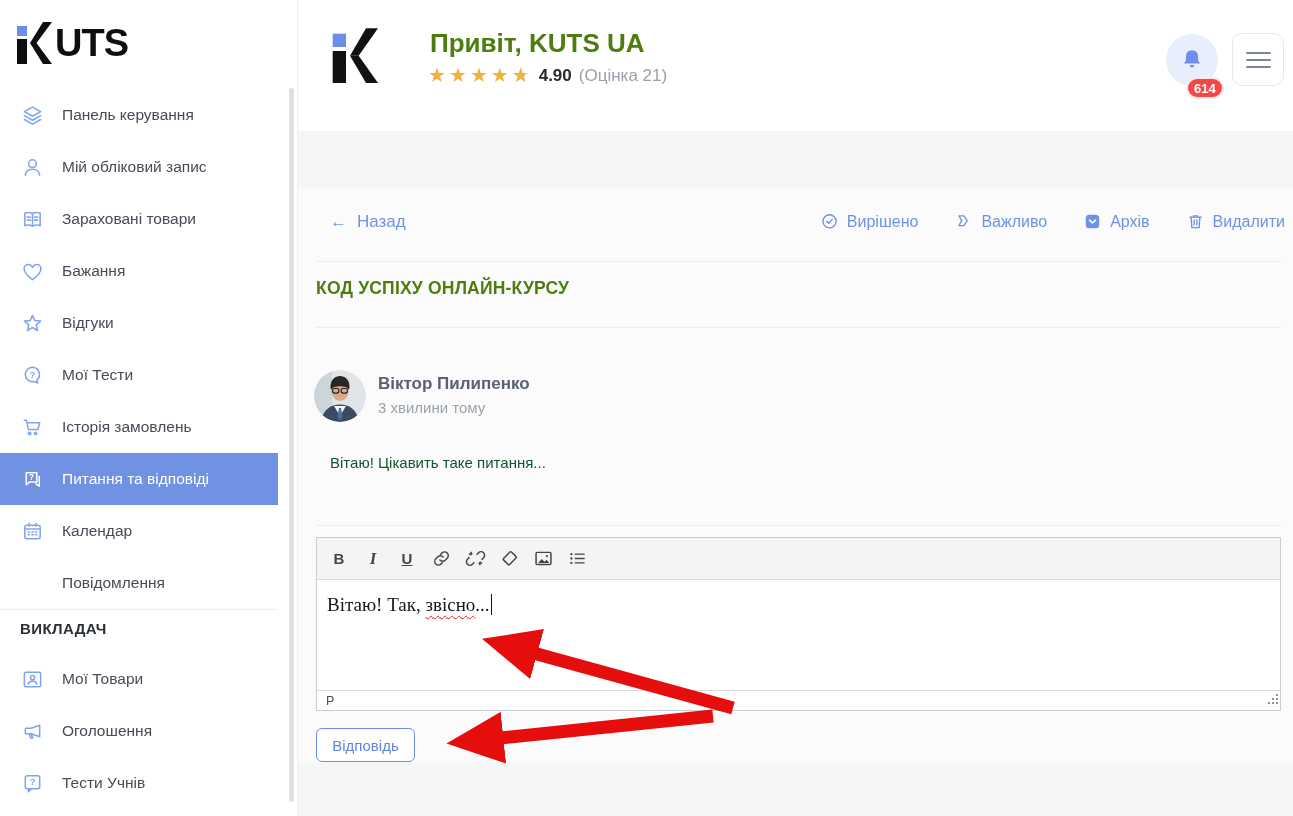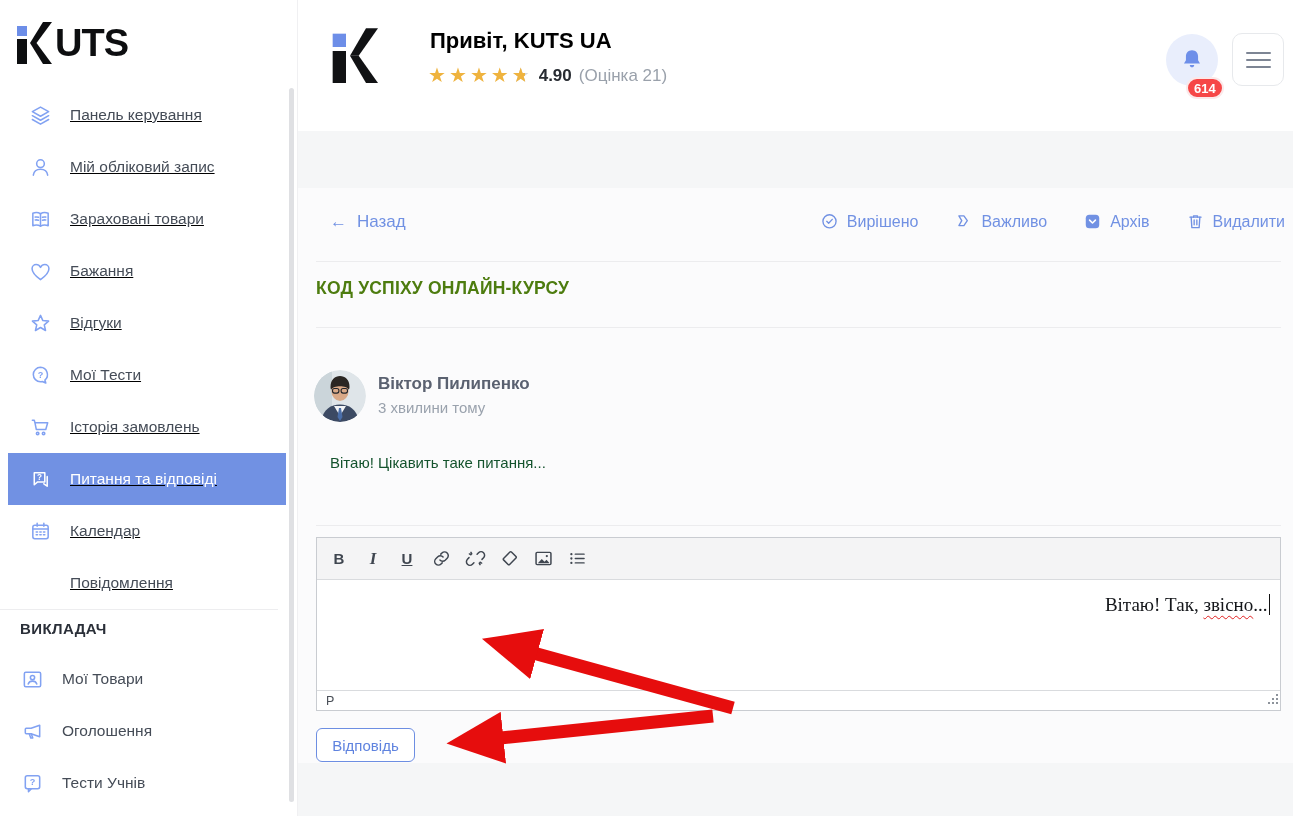--- a/index.html
+++ b/index.html
@@ -6,33 +6,33 @@
   html,body { width:1293px; height:816px; overflow:hidden; }
   body { font-family:"Liberation Sans", sans-serif; background:#fff; }
   .screen { position:relative; width:1293px; height:816px; background:#fff; overflow:hidden; }
 
   
   .sidebar { position:absolute; left:0; top:0; width:298px; height:816px; background:#fff; border-right:1px solid #f0f0f2; z-index:5; }
   .logo { position:absolute; left:17px; top:22px; display:flex; align-items:flex-start; cursor:pointer; }
   .logo-text { font-size:38px; font-weight:900; letter-spacing:-1px; color:#0d0e10; line-height:42px; margin-left:2px; }
   .side-scroll { position:absolute; left:289px; top:88px; width:5px; height:714px; background:#dfe0e3; border-radius:3px; }
 
-  .nav { position:absolute; left:8px; top:89px; width:278px;text-decoration:underline; }
+  .nav { position:absolute; left:0; top:89px; width:278px; }
   .nav2 { position:absolute; left:0; top:653px; width:278px; }
   .nav-item { height:52px; display:flex; align-items:center; padding-left:20px; gap:18px; font-size:15.5px; color:#454c57; cursor:pointer; }
   .nav-item.active { background:#7191e3; color:#fff; }
   .nav-icon { width:24px; height:24px; flex:0 0 24px; display:flex; align-items:center; justify-content:center; color:#82a2f2; }
   .nav-item.active .nav-icon { color:#fff; }
   .nav-divider { border-top:1px solid #ededef; margin:0; position:absolute; left:0; top:609px; width:278px; }
   .side-section { position:absolute; left:20px; top:620px; font-size:15px; font-weight:800; letter-spacing:.4px; color:#2a2f38; }
 
   
   .header { position:absolute; left:298px; top:0; width:995px; height:131px; background:#fff; z-index:4; }
   .hdr-avatar { position:absolute; left:32px; top:27px; width:56px; height:56px; cursor:pointer; }
-  .greeting { position:absolute; left:132px; top:28px; font-size:22px; color:#000000; }
+  .greeting { position:absolute; left:132px; top:28px; font-size:26px; color:#4d7c0f; }
   .greet-prefix { font-weight:700; }
   .greet-name { font-weight:800; }
   .rating { position:absolute; left:130px; top:64px; display:flex; align-items:flex-end; gap:3px; }
   .star { font-size:20px; color:#efb33e; line-height:22px; }
   .star::before { content:"★"; }
   .star.partial { position:relative; color:#d6d8db; }
   .star-fill { position:absolute; left:0; top:0; width:72%; overflow:hidden; color:#efb33e; }
   .star-fill::before { content:"★"; }
   .rating-value { font-size:17px; font-weight:700; color:#272b31; margin-left:6px; }
   .rating-count { font-size:17px; color:#9aa1ab; margin-left:4px; }
@@ -57,21 +57,21 @@
   .c-author { position:absolute; left:80px; top:186px; font-size:17px; font-weight:700; color:#5a6170; }
   .c-time { position:absolute; left:80px; top:211px; font-size:15px; color:#9aa2ad; }
   .c-text { position:absolute; left:32px; top:266px; font-size:15px; color:#14532d; }
 
   .editor { position:absolute; left:18px; top:349px; width:965px; height:174px; border:1px solid #c9ccd1; background:#fff; }
   .ed-toolbar { height:42px; background:#f4f4f5; border-bottom:1px solid #d9dbde; display:flex; align-items:center; gap:6px; padding:0 8px; }
   .ed-btn { width:28px; height:28px; display:flex; align-items:center; justify-content:center; color:#3f4650; cursor:pointer; border-radius:3px; }
   .ed-b { font-size:15px; font-weight:800; }
   .ed-i { font-family:"Liberation Serif", serif; font-style:italic; font-size:17px; font-weight:600; }
   .ed-u { font-size:15px; text-decoration:underline; font-weight:600; }
-  .ed-body { height:110px; padding:14px 10px 0; font-family:"Liberation Serif", serif; font-size:19px; color:#14161a;text-align:right; }
+  .ed-body { height:110px; padding:14px 10px 0; font-family:"Liberation Serif", serif; font-size:19px; color:#14161a; }
   .misspell { text-decoration:underline wavy #e02020 1px; text-underline-offset:4px; text-decoration-skip-ink:none; }
   .caret { display:inline-block; width:1.5px; height:21px; background:#111; vertical-align:-4px; margin-left:1px; }
   .ed-status { position:relative; height:20px; border-top:1px solid #d9dbde; display:flex; align-items:center; padding:0 9px; font-size:12.5px; color:#4a4f57; }
   .grip { position:absolute; right:1px; bottom:1px; }
 
   .reply-btn { position:absolute; left:18px; top:540px; width:99px; height:34px; background:#fff; border:1px solid #6d8ee2; border-radius:6px; color:#5f83df; font-size:15px; display:flex; align-items:center; justify-content:center; cursor:pointer; }
 
   .arrows { position:absolute; left:0; top:0; width:1293px; height:816px; pointer-events:none; z-index:20; }
 </style>
 </head>

